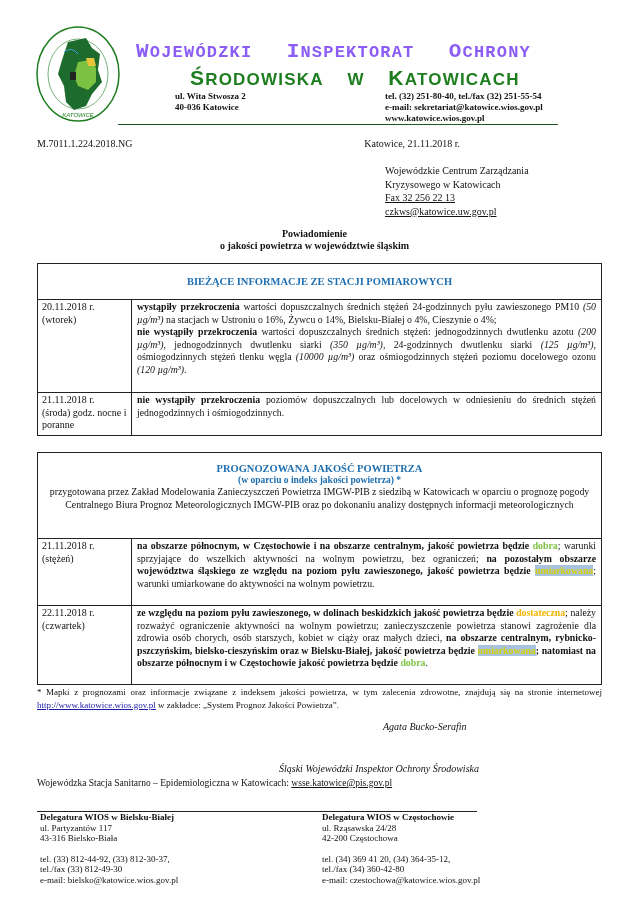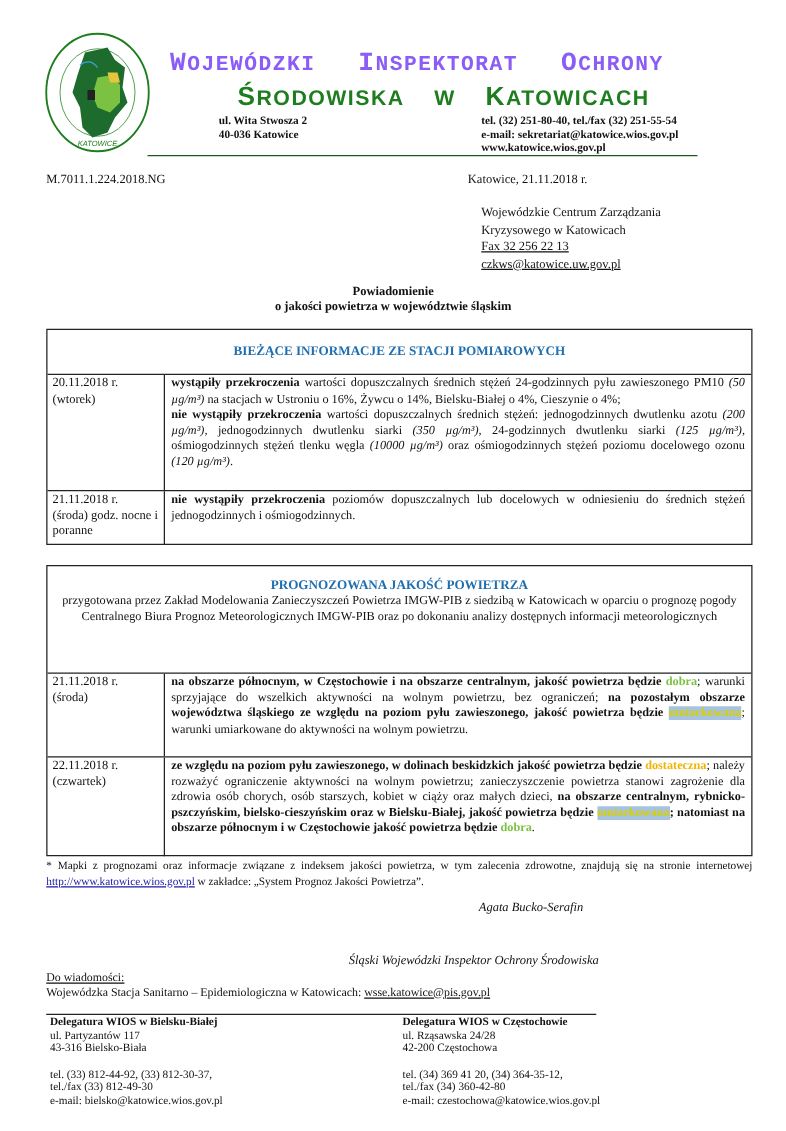--- a/index.html
+++ b/index.html
@@ -11,21 +11,21 @@
   .title1 { left:136px; top:40px; font-family:Liberation Mono, monospace; font-weight:bold;
             color:#8b5cf6; font-size:17px; letter-spacing:1.2px; white-space:nowrap; }
   .title1 .cap { font-size:21px; }
   .title2 { left:190px; top:66px; font-family:"Liberation Sans", sans-serif; font-weight:bold;
             color:#1e7d1e; font-size:17px; letter-spacing:1.2px; white-space:nowrap; }
   .title2 .cap { font-size:21px; }
   .addr { left:175px; top:91px; font-size:9px; font-weight:bold; line-height:11px; }
   .contact { left:385px; top:91px; font-size:9px; font-weight:bold; line-height:11px; }
   .hline { left:118px; top:124px; width:440px; height:1px; background:#1e5a1e; }
   .ref { left:37px; top:138px; font-size:10px; }
-  .date { right:159px; top:138px; font-size:10px; }
+  .date { right:169px; top:138px; font-size:10px; }
   .recipient { left:385px; top:164px; font-size:10px; font-weight:normal; line-height:13.5px; }
   .recipient .u { text-decoration:underline; }
   .notice { left:0; width:629px; top:228px; text-align:center; font-weight:bold; font-size:10px; line-height:12px; }
   
   .t1 { left:37px; top:263px; width:565px; height:173px; border:1px solid #222; box-sizing:border-box; }
   .t1-head { height:35px; border-bottom:1px solid #222; display:flex; align-items:center; justify-content:center;
              color:#1f6fb0; font-weight:bold; font-size:10.5px; }
   .row { display:flex; border-bottom:1px solid #222; }
   .row:last-child { border-bottom:none; }
   .datecell { width:94px; border-right:1px solid #222; padding:1px 4px; box-sizing:border-box; font-size:10px; line-height:12.5px; }
@@ -126,26 +126,27 @@
     </div>
     <div class="textcell">
       <b>nie wystąpiły przekroczenia</b><span> poziomów dopuszczalnych lub docelowych w odniesieniu do średnich stężeń jednogodzinnych i ośmiogodzinnych.</span>
     </div>
   </div>
 </div>
 
 <div class="abs t2">
   <div class="t2-head">
     <div class="t2-title">PROGNOZOWANA JAKOŚĆ POWIETRZA</div>
+    <div class="t2-sub">(w oparciu o indeks jakości powietrza) *</div>
     <div class="t2-desc">przygotowana przez Zakład Modelowania Zanieczyszczeń Powietrza IMGW-PIB z siedzibą w Katowicach w oparciu o prognozę pogody Centralnego Biura Prognoz Meteorologicznych IMGW-PIB oraz po dokonaniu analizy dostępnych informacji meteorologicznych</div>
   </div>
   <div class="row" style="height:66px;">
     <div class="datecell">
       <div>21.11.2018 r.</div>
-      <div>(środa)</div>
+      <div>(stężeń)</div>
     </div>
     <div class="textcell">
       <b>na obszarze północnym, w Częstochowie i na obszarze centralnym, jakość powietrza będzie </b><b class="good">dobra</b><span>; warunki sprzyjające do wszelkich aktywności na wolnym powietrzu, bez ograniczeń; </span><b>na pozostałym obszarze województwa śląskiego ze względu na poziom pyłu zawieszonego, jakość powietrza będzie </b><b class="mod">umiarkowana</b><span>; warunki umiarkowane do aktywności na wolnym powietrzu.</span>
     </div>
   </div>
   <div class="row" style="height:79px;">
     <div class="datecell">
       <div>22.11.2018 r.</div>
       <div>(czwartek)</div>
     </div>
@@ -156,21 +157,20 @@
 </div>
 
 <div class="abs footnote">
   <span>* Mapki z prognozami oraz informacje związane z indeksem jakości powietrza, w tym zalecenia zdrowotne, znajdują się na stronie internetowej </span><a>http://www.katowice.wios.gov.pl</a><span> w zakładce: „System Prognoz Jakości Powietrza”.</span>
 </div>
 
 <div class="abs sig1">Agata Bucko-Serafin</div>
 <div class="abs sig2">Śląski Wojewódzki Inspektor Ochrony Środowiska</div>
 
 <div class="abs dowiad">
-  <div class="u">Do wiadomości:</div>
   <div><span>Wojewódzka Stacja Sanitarno – Epidemiologiczna w Katowicach: </span><span class="u">wsse.katowice@pis.gov.pl</span></div>
 </div>
 <div class="abs bline"></div>
 
 <div class="abs del del1">
   <div class="h">Delegatura WIOS w Bielsku-Białej</div>
   <div>ul. Partyzantów 117</div>
   <div>43-316 Bielsko-Biała</div>
   <div class="gap"></div>
   <div>tel. (33) 812-44-92, (33) 812-30-37,</div>

